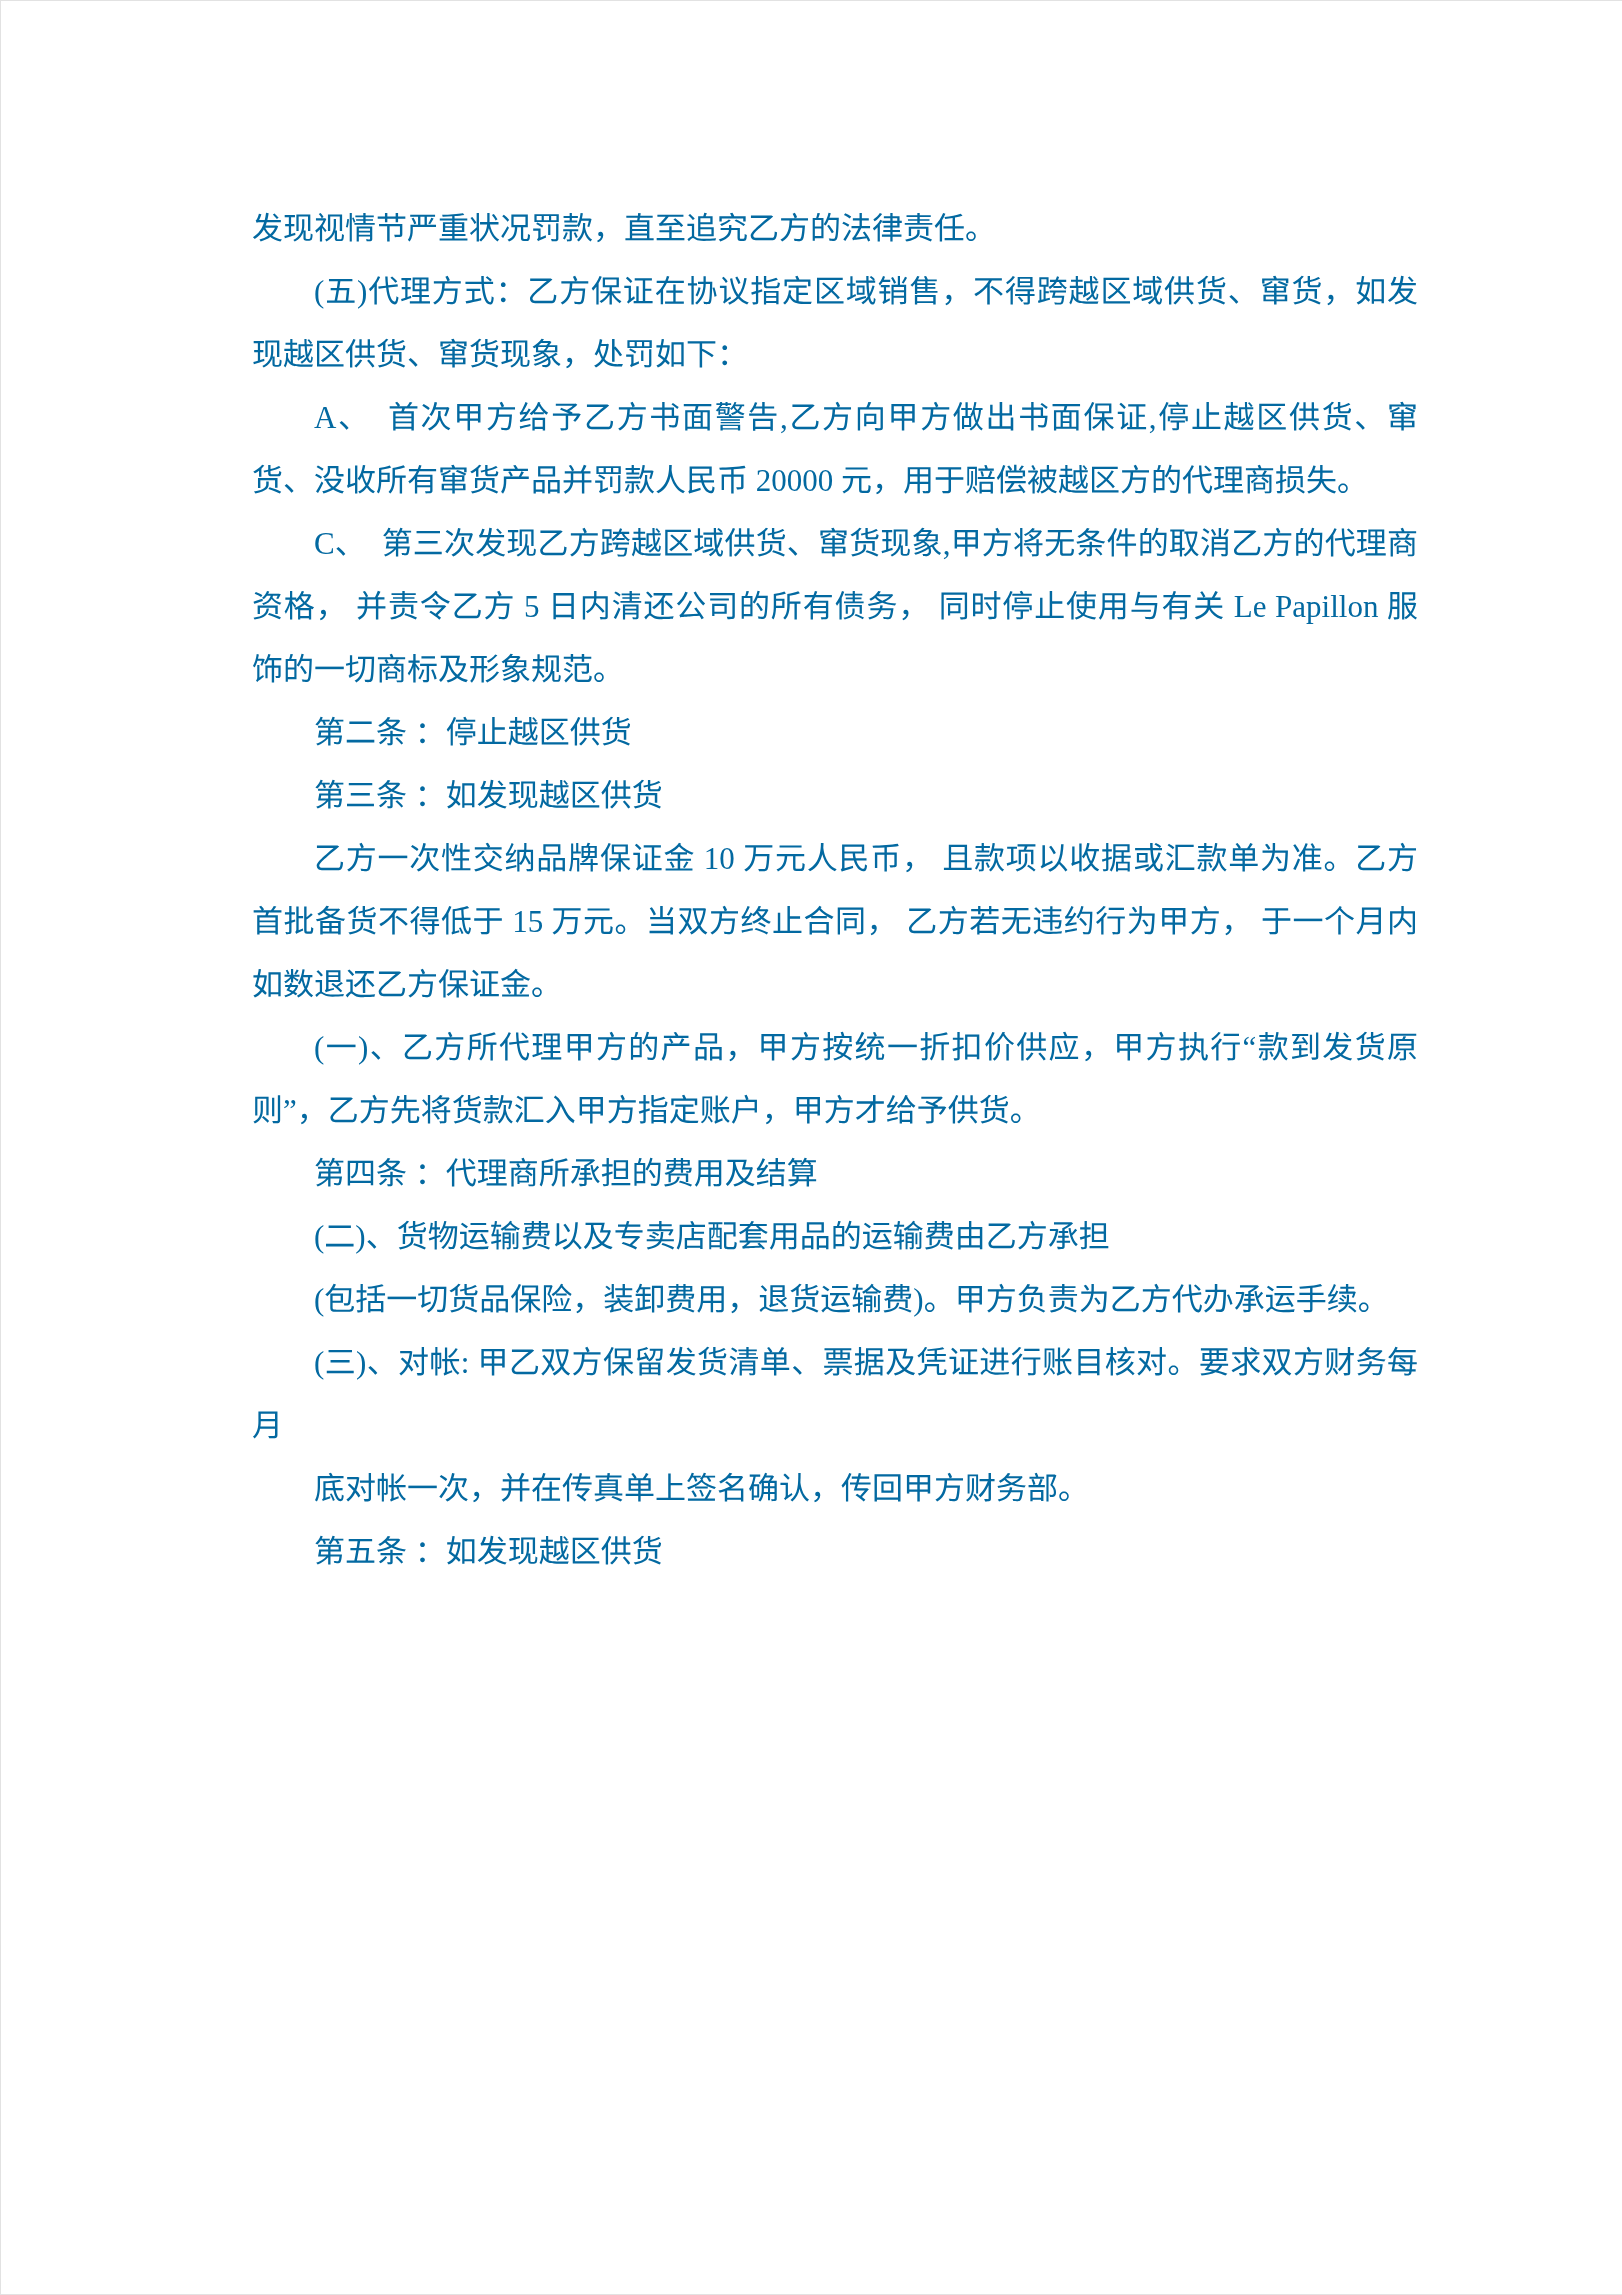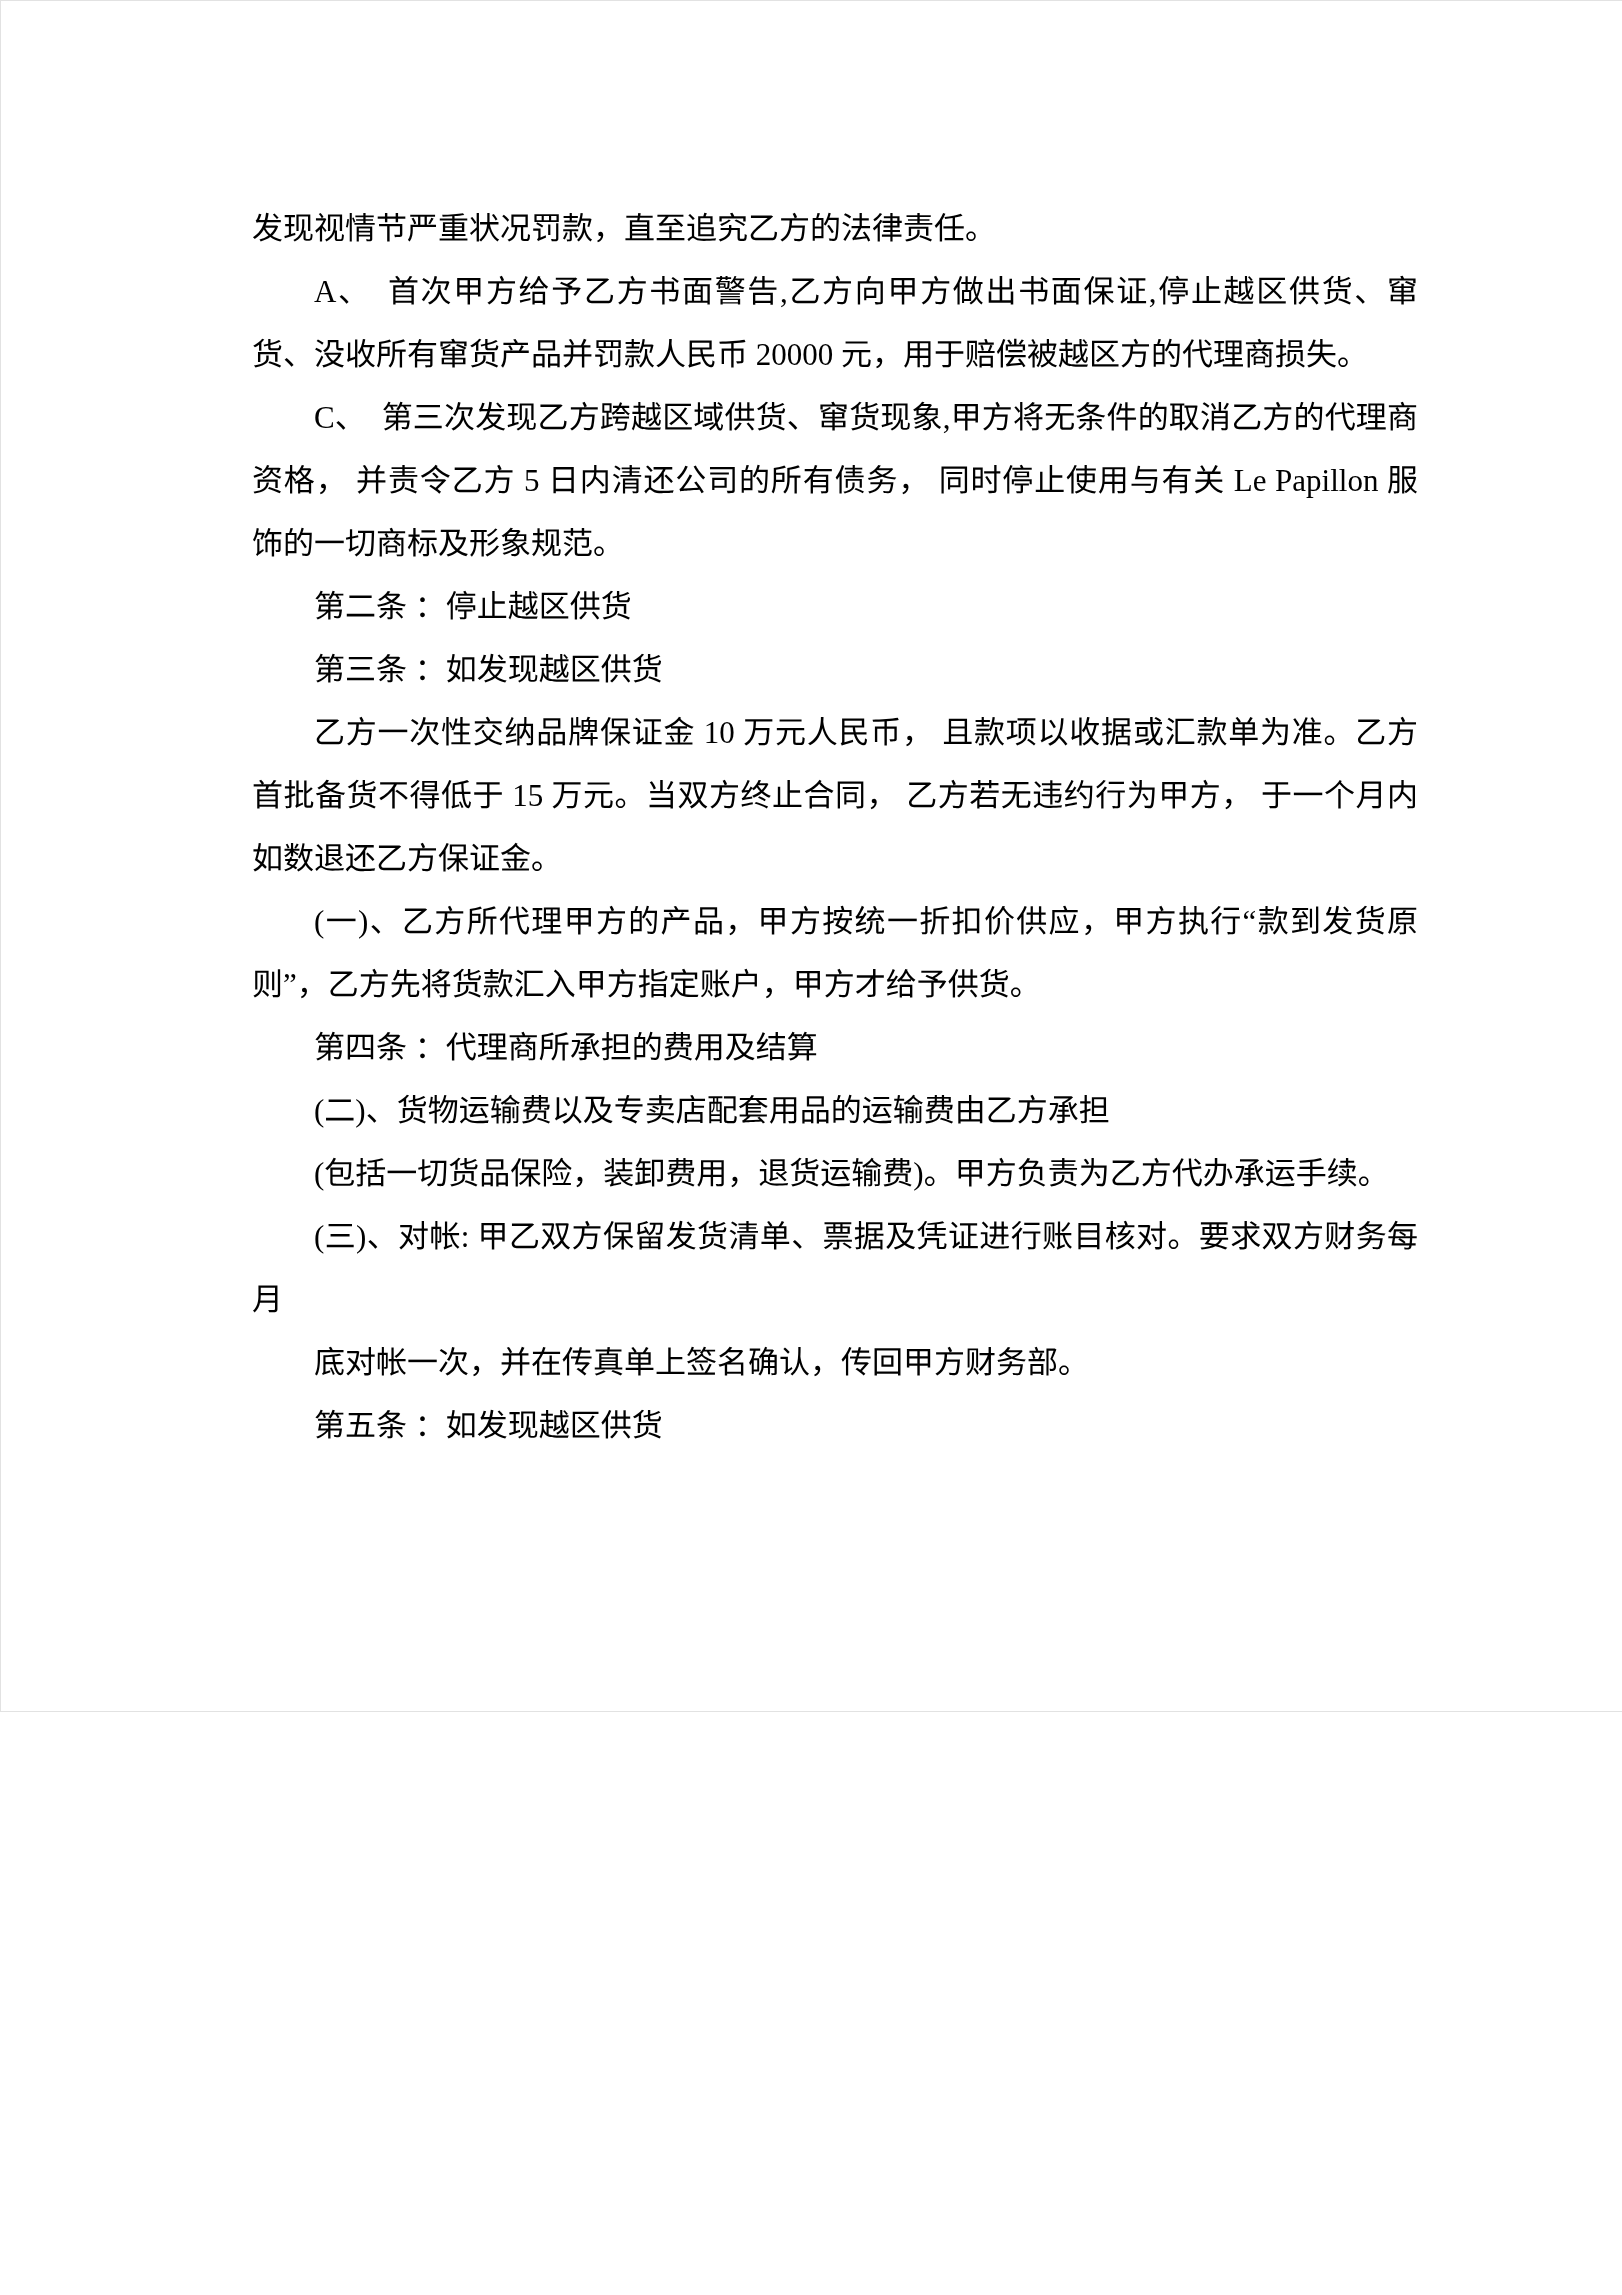--- a/index.html
+++ b/index.html
@@ -3,46 +3,47 @@
 <meta charset="utf-8">
 <style>
   html, body {
     margin: 0;
     padding: 0;
     background: #ffffff;
   }
   .page {
     position: relative;
     width: 1623px;
-    height: 1712px;
+    height: 2295px;
     box-sizing: border-box;
     background: #ffffff;
     border: 1.3px solid #e2e2e2;
     padding: 196px 204px 0 251px;
     font-family: "Liberation Serif", "DejaVu Serif", serif;
     font-size: 31px;
-    color: #000000;
+    color: #0369a1;
     overflow: hidden;
   }
   .page p {
     margin: 0;
     line-height: 63px;
     text-align: justify;
     text-justify: inter-ideograph;
     word-break: break-word;
   }
   .page p.indent {
     text-indent: 2em;
   }
 </style>
 </head>
 <body>
 
 <div class="page">
   <p>发现视情节严重状况罚款，直至追究乙方的法律责任。</p>
+  <p class="indent">(五)代理方式：乙方保证在协议指定区域销售，不得跨越区域供货、窜货，如发现越区供货、窜货现象，处罚如下：</p>
   <p class="indent">A、　首次甲方给予乙方书面警告,乙方向甲方做出书面保证,停止越区供货、窜货、没收所有窜货产品并罚款人民币 20000 元，用于赔偿被越区方的代理商损失。</p>
   <p class="indent">C、　第三次发现乙方跨越区域供货、窜货现象,甲方将无条件的取消乙方的代理商资格， 并责令乙方 5 日内清还公司的所有债务， 同时停止使用与有关 Le Papillon 服饰的一切商标及形象规范。</p>
   <p class="indent">第二条 ：停止越区供货</p>
   <p class="indent">第三条 ：如发现越区供货</p>
   <p class="indent">乙方一次性交纳品牌保证金 10 万元人民币， 且款项以收据或汇款单为准。乙方首批备货不得低于 15 万元。当双方终止合同， 乙方若无违约行为甲方， 于一个月内如数退还乙方保证金。</p>
   <p class="indent">(一)、乙方所代理甲方的产品，甲方按统一折扣价供应，甲方执行“款到发货原则”，乙方先将货款汇入甲方指定账户，甲方才给予供货。</p>
   <p class="indent">第四条 ：代理商所承担的费用及结算</p>
   <p class="indent">(二)、货物运输费以及专卖店配套用品的运输费由乙方承担</p>
   <p class="indent">(包括一切货品保险，装卸费用，退货运输费)。甲方负责为乙方代办承运手续。</p>
   <p class="indent">(三)、对帐: 甲乙双方保留发货清单、票据及凭证进行账目核对。要求双方财务每月</p>

